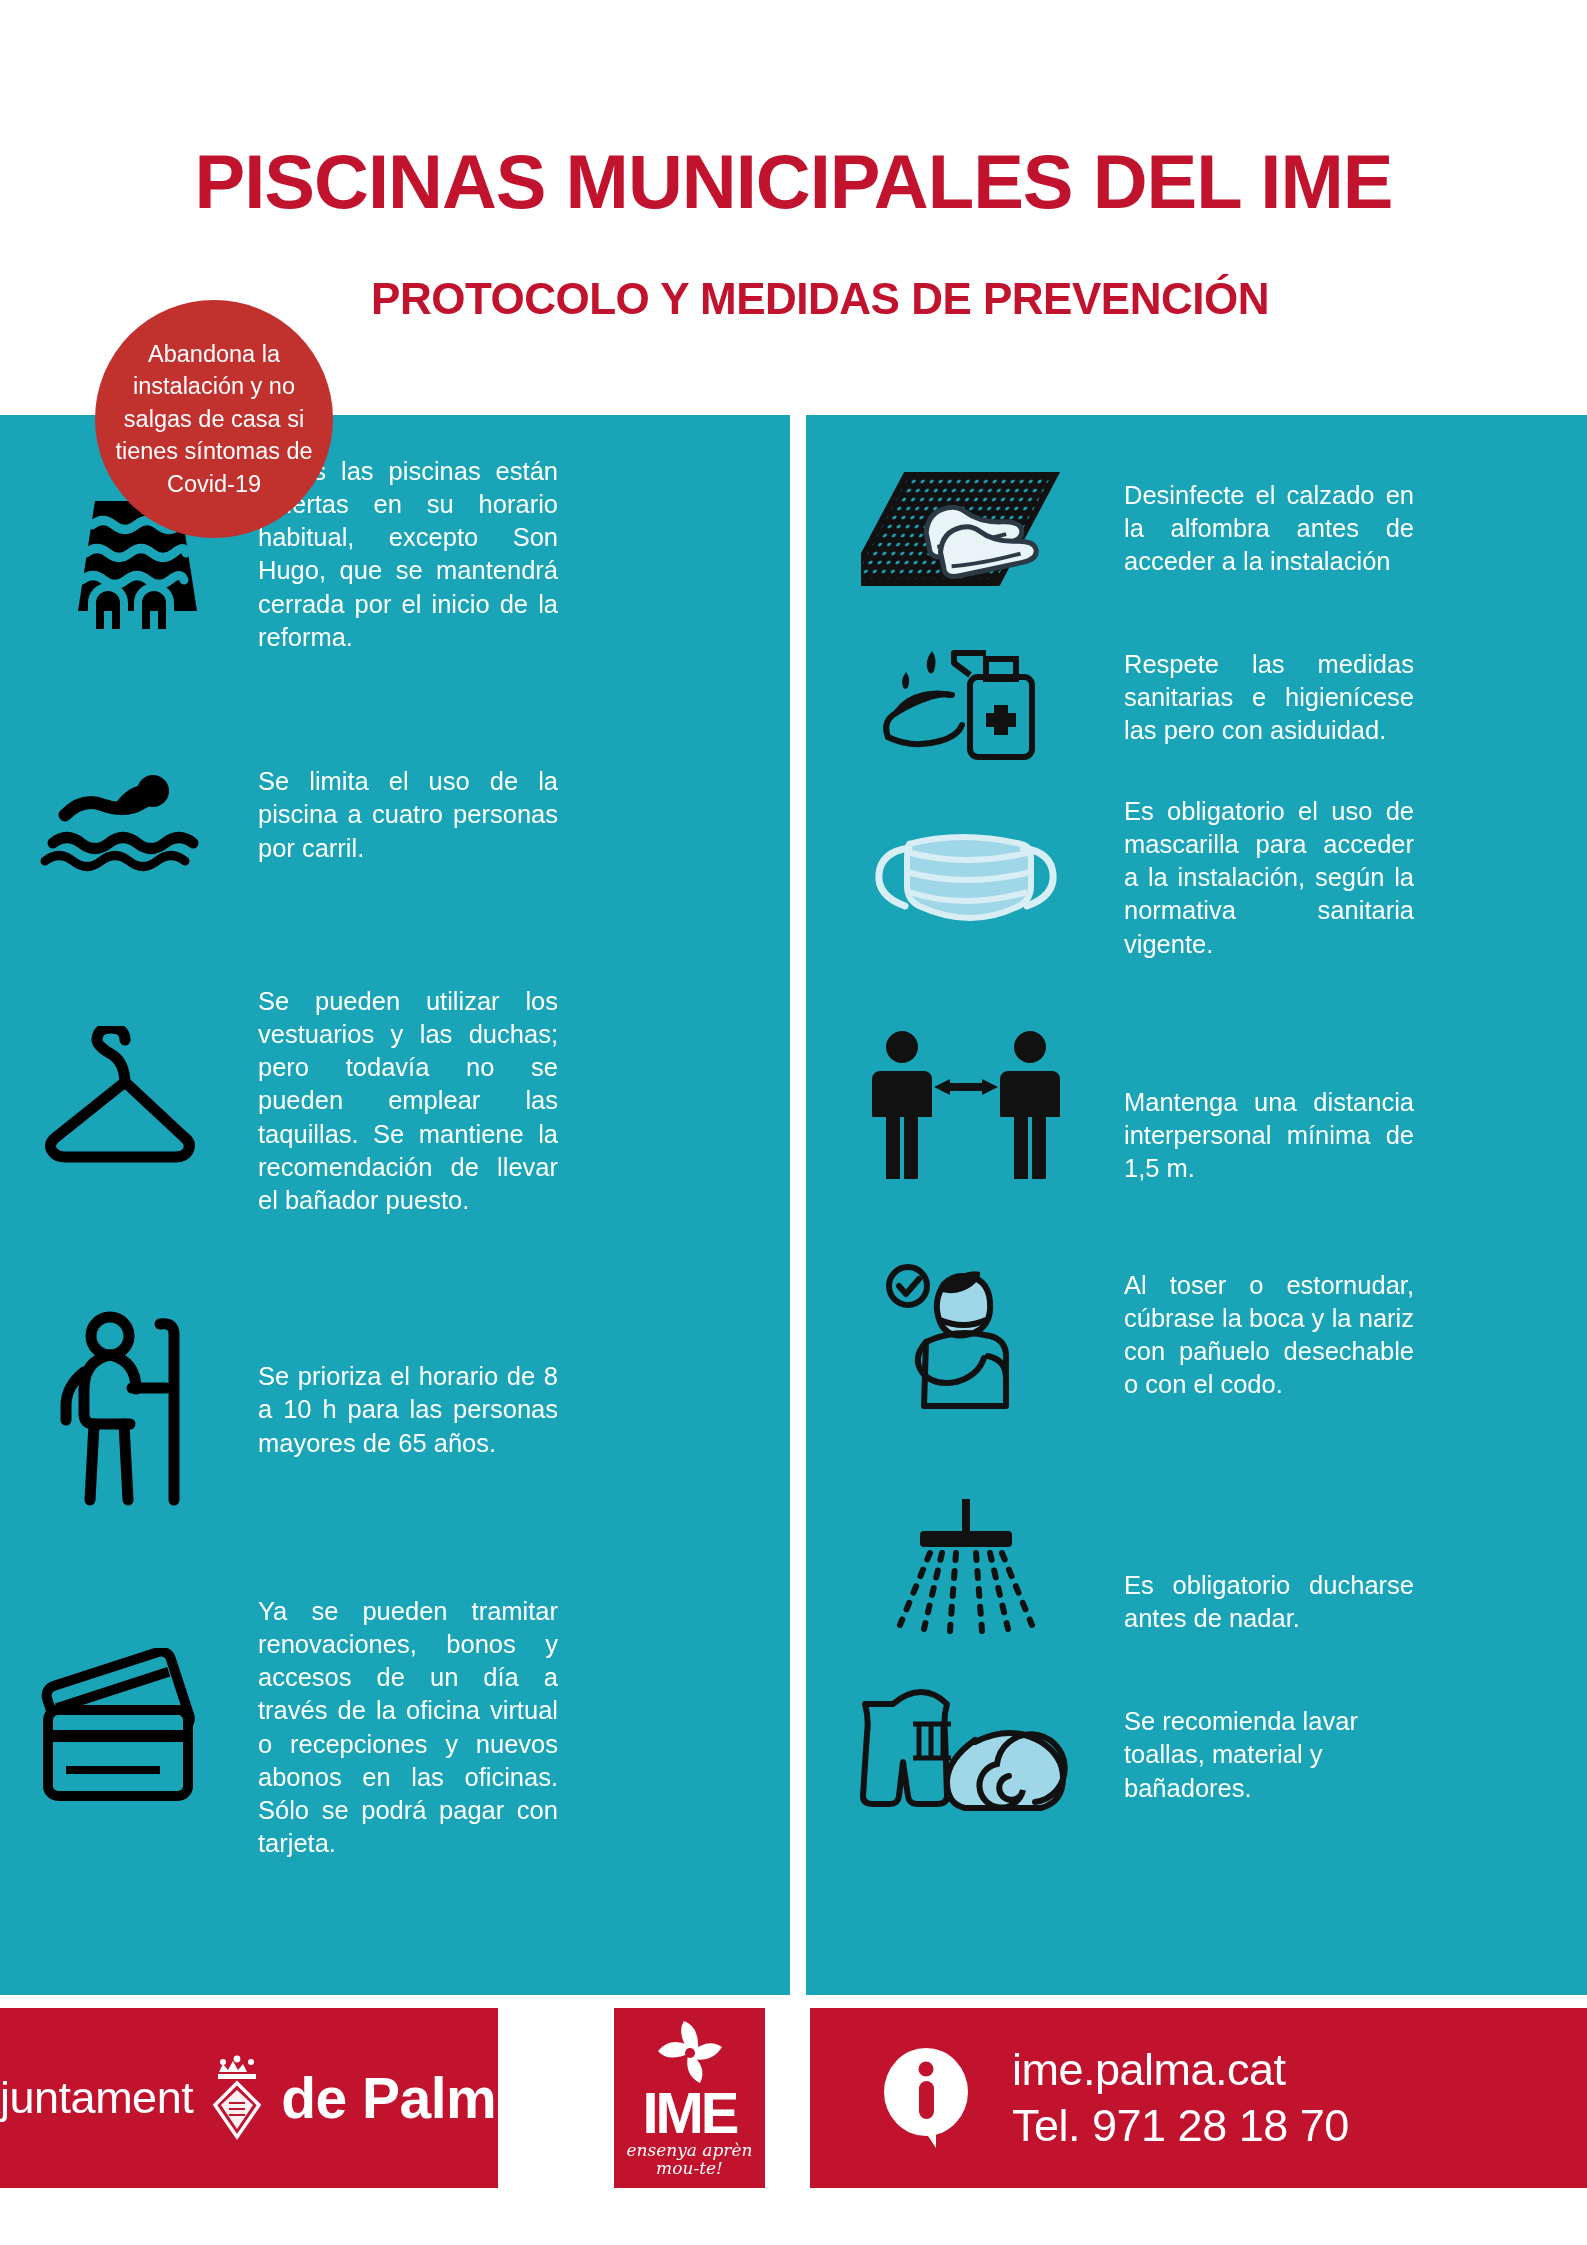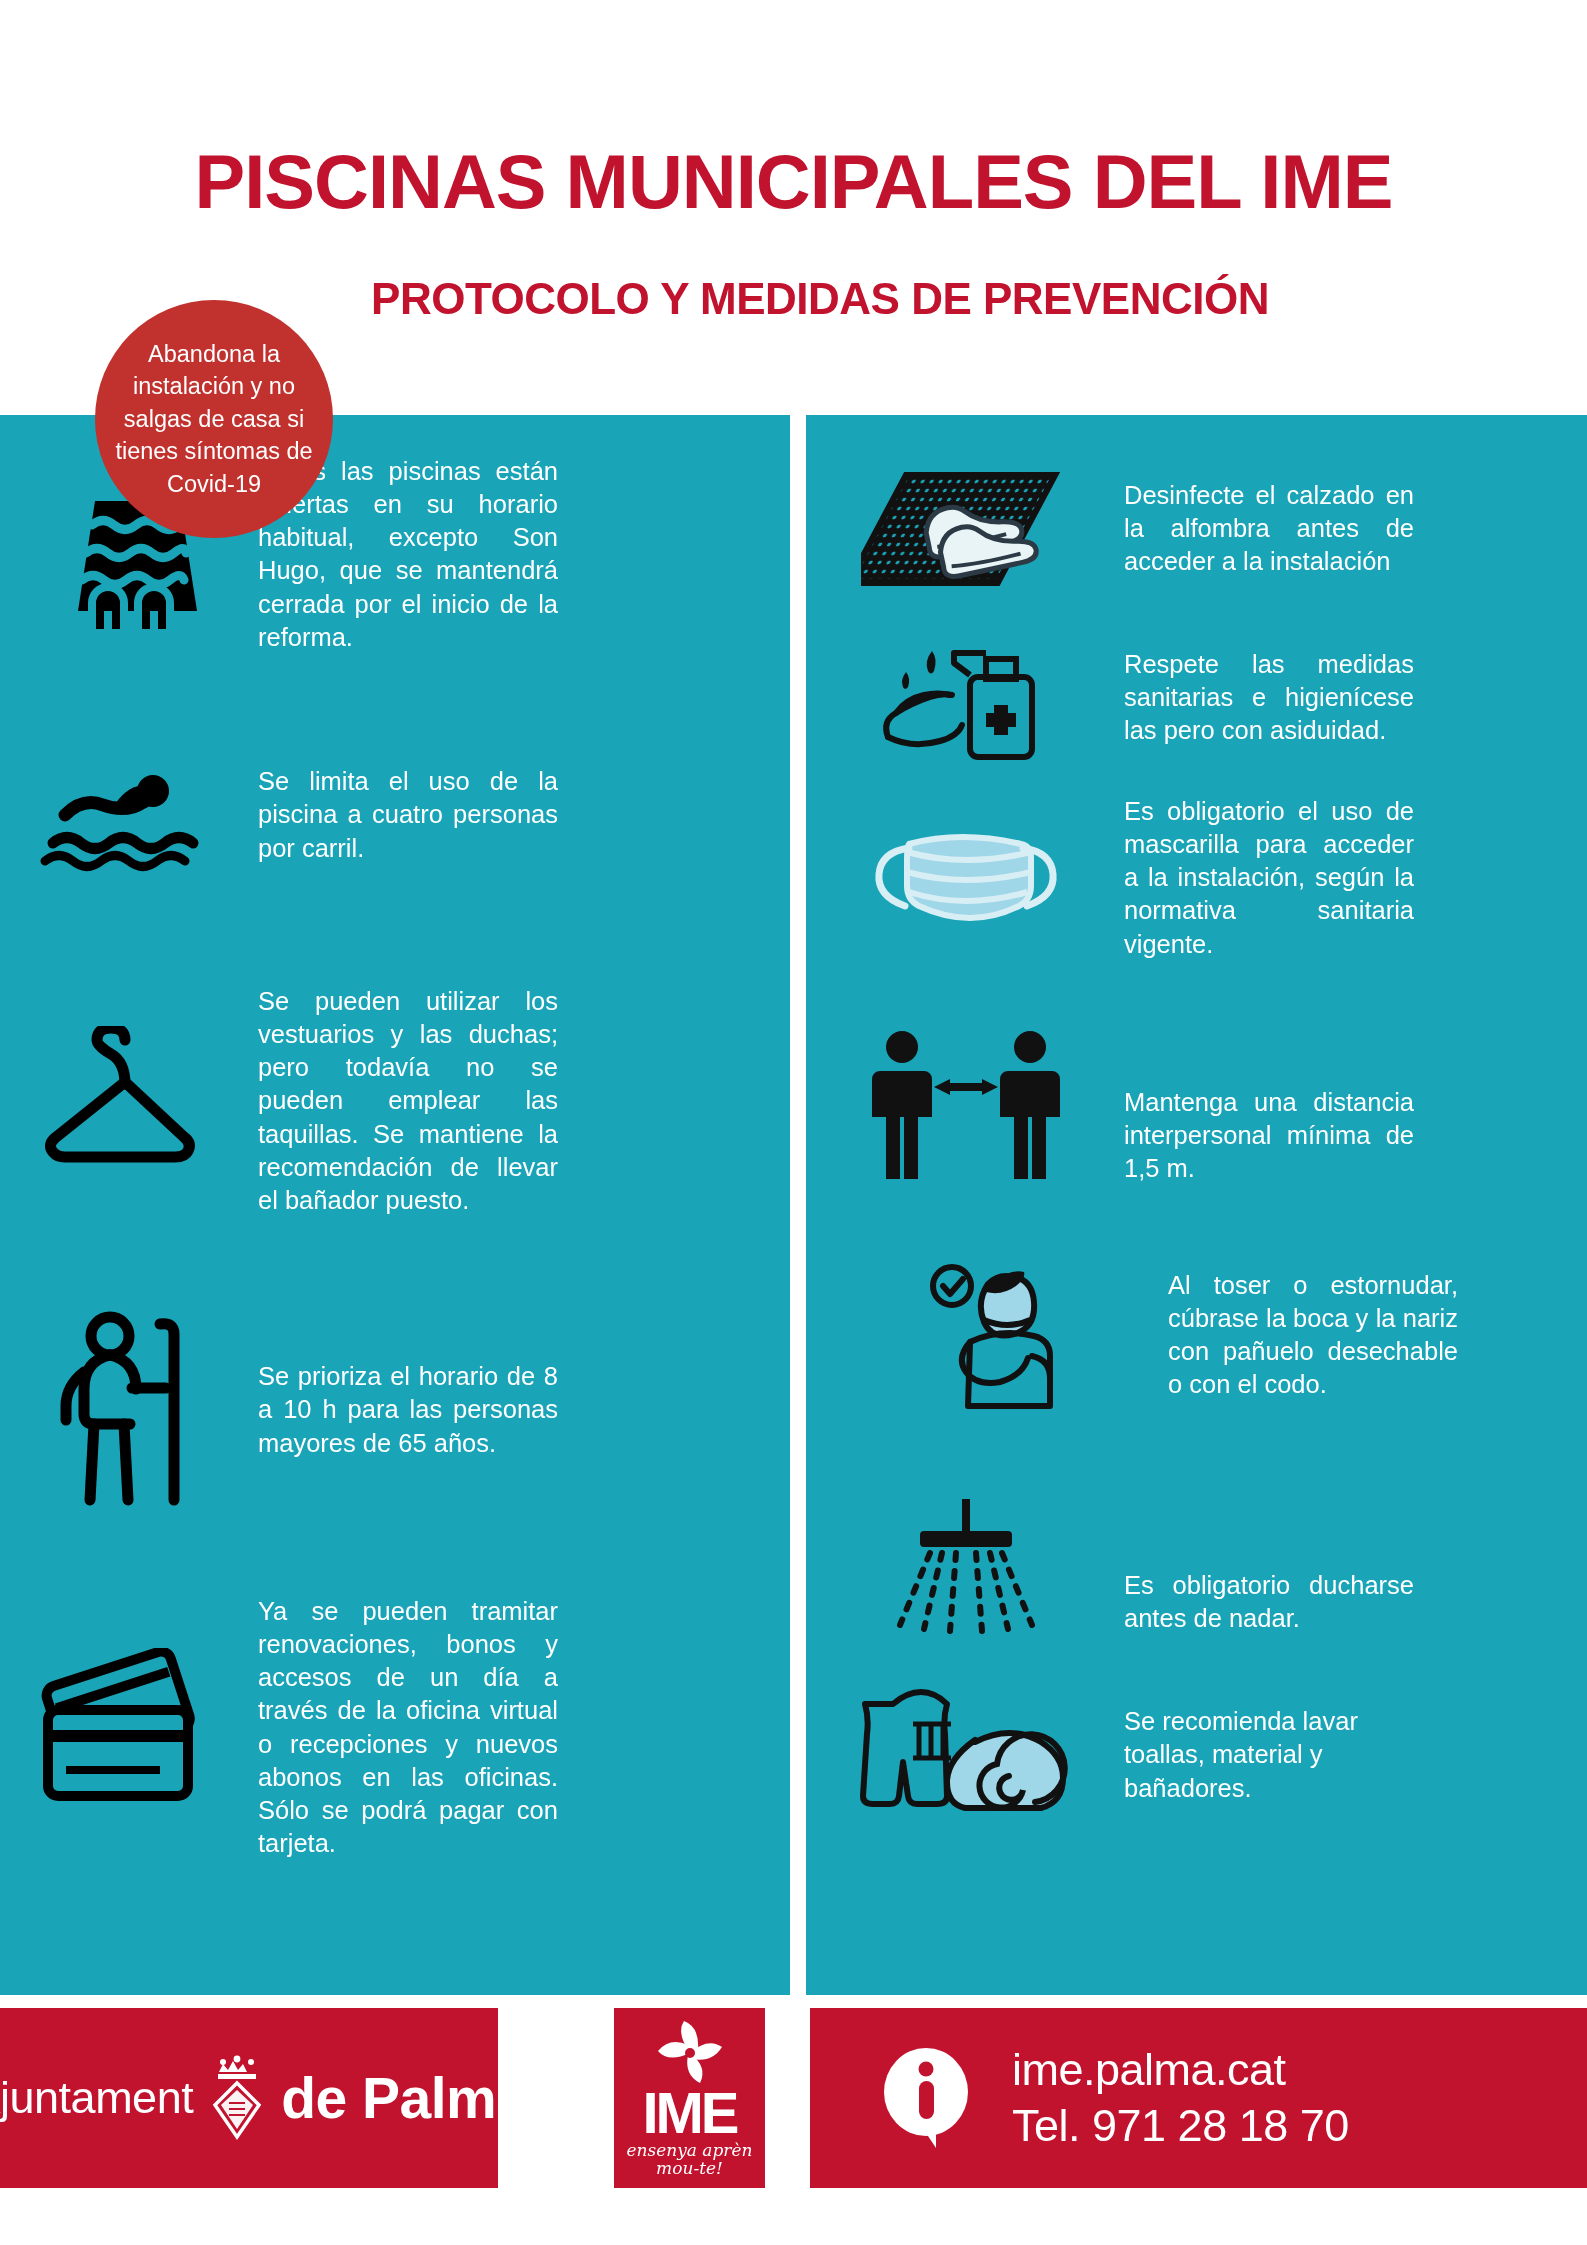--- a/index.html
+++ b/index.html
@@ -350,21 +350,21 @@
               <path d="M142 46 h44 a8 8 0 0 1 8 8 v38 h-14 v62 h-14 v-62 h-4 v62 h-14 v-62 h-14 v-38 a8 8 0 0 1 8 -8 Z"></path>
             </g>
             <line x1="78" y1="62" x2="122" y2="62" stroke="#111" stroke-width="8"></line>
             <polygon points="68,62 84,54 84,70" fill="#111"></polygon>
             <polygon points="132,62 116,54 116,70" fill="#111"></polygon>
           </svg>
         </div>
         <div class="text-cell">Mantenga una distancia interpersonal mínima de 1,5 m.</div>
       </div>
 
-      <div class="row" style="top:845px;padding-left:44px;">
+      <div class="row" style="top:845px;">
         <div class="icon-cell">
           <svg width="200" height="150" viewBox="0 0 200 150">
             <circle cx="42" cy="26" r="19" stroke="#111" stroke-width="6" fill="none"></circle>
             <path d="M33 26 l7 8 l13 -15" stroke="#111" stroke-width="6" fill="none" stroke-linecap="round" stroke-linejoin="round"></path>
             <path d="M96 16 q26 0 28 26 q2 26 -20 32 q-22 6 -30 -12 q-8 -20 4 -38 q8 -8 18 -8 Z" fill="#9fd6e8" stroke="#111" stroke-width="6"></path>
             <path d="M96 14 q-16 4 -20 18 q16 4 30 -6 q10 -8 8 -14 q-8 -2 -18 2 Z" fill="#111"></path>
             <path d="M74 60 q24 10 46 0" stroke="#111" stroke-width="6" fill="none"></path>
             <path d="M60 82 q30 -14 64 -6 q16 4 16 20 L140 146 L58 146 Z" fill="none" stroke="#111" stroke-width="6" stroke-linejoin="round"></path>
             <path d="M60 82 q-14 16 -4 30 q10 14 34 10 q22 -6 28 -24" fill="none" stroke="#111" stroke-width="6" stroke-linecap="round"></path>
             <path d="M122 96 q18 4 18 22" stroke="#111" stroke-width="6" fill="none" stroke-linecap="round"></path>

